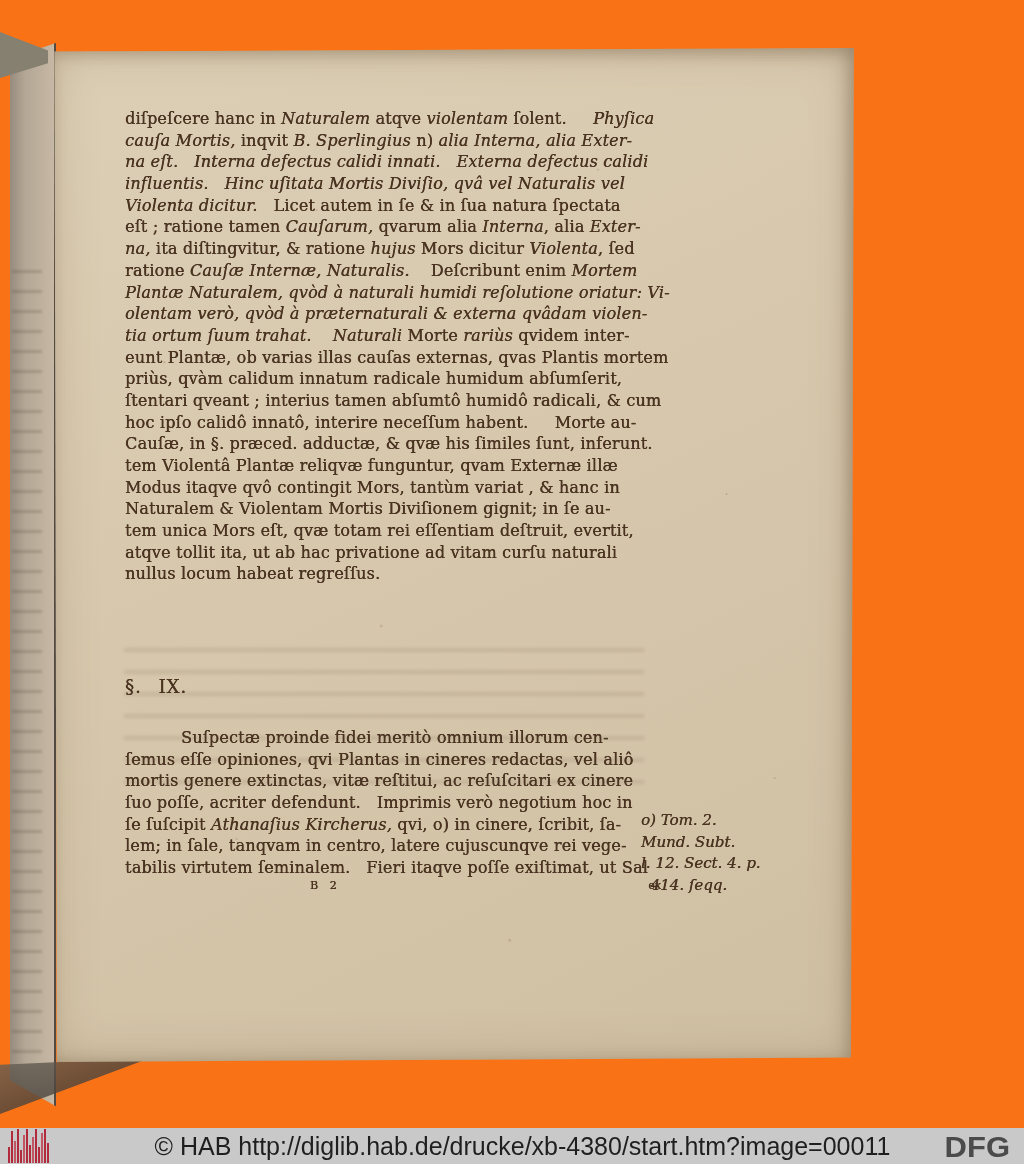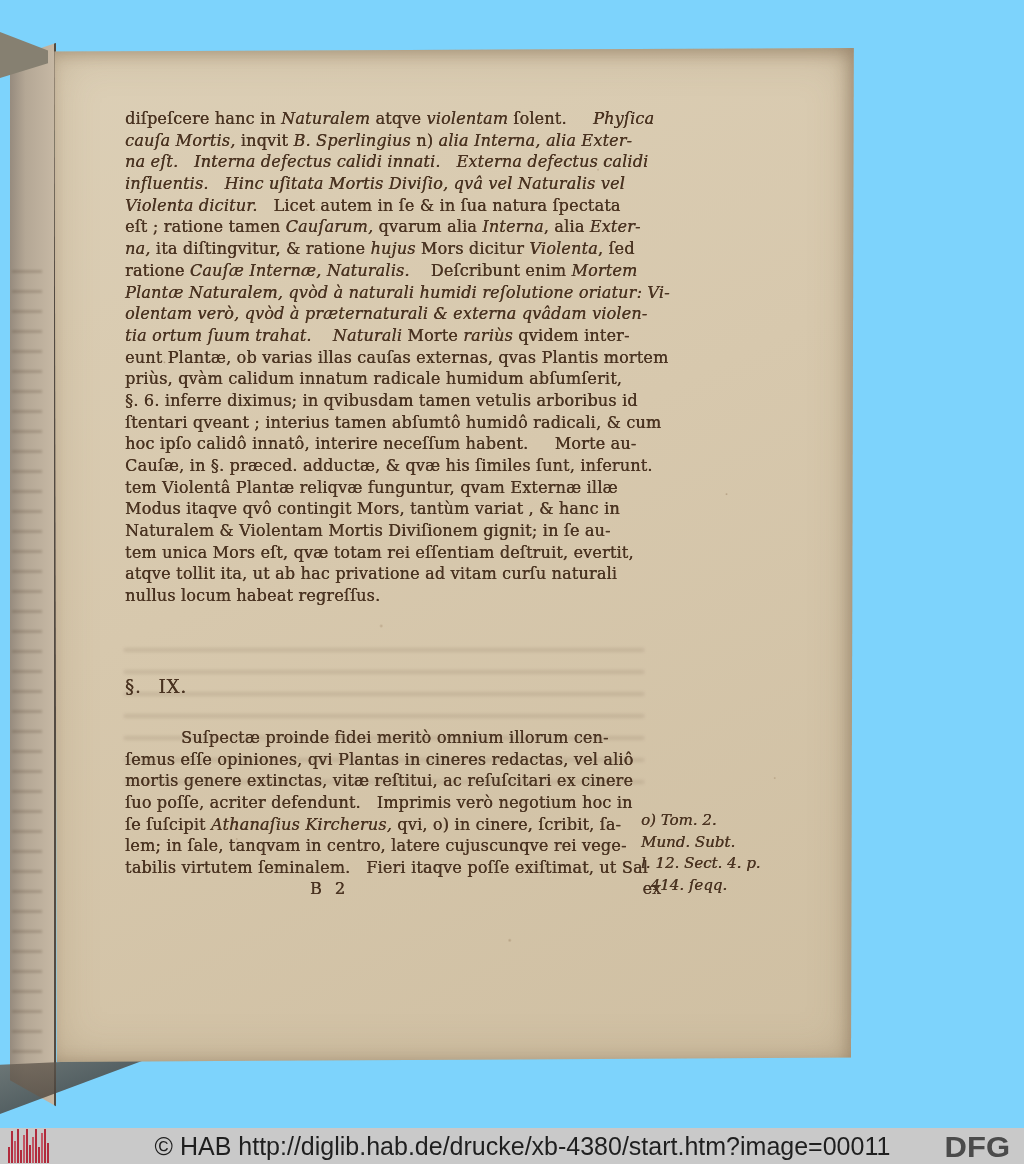--- a/index.html
+++ b/index.html
@@ -1,18 +1,18 @@
 <!DOCTYPE html>
 <html><head>
 <meta charset="utf-8">
 <style>
   html,body { margin:0; padding:0; background:#000; }
   .stage {
     position:relative; width:1024px; height:1164px; overflow:hidden;
-    background:#7dd3fc;
+    background:#f97316;
     font-family:"DejaVu Serif", serif;
   }
 
   
   .prev-edge {
     position:absolute; left:10px; top:30px; width:44px; height:1085px;
     background:linear-gradient(to right, #968b7e 0%, #b4a795 35%, #c6b8a4 100%);
     clip-path:polygon(0 2.6%, 100% 1.2%, 100% 99.2%, 0 96.8%);
     border-right:2px solid rgba(25,20,15,.55);
   }
@@ -85,21 +85,21 @@
   .margin-note .tline { white-space:pre; }
   .mn1 { left:591px; top:81px; }
   .mn2 { left:589px; top:762px; }
 
   .heading {
     position:absolute; left:73px; top:628px; width:522px;
     font-size:18px; word-spacing:10px; letter-spacing:1px;
     text-shadow:.3px 0 0 currentColor;
   }
   .sigrow { position:absolute; left:73px; top:831px; width:522px; height:22px;
-    font-size:16px; text-shadow:.3px 0 0 currentColor; }
+    font-size:11px; text-shadow:.3px 0 0 currentColor; }
   .sig { position:absolute; left:185px; letter-spacing:4px; }
   .catch { position:absolute; right:-14px; }
 
   
   .footer {
     position:absolute; left:0; top:1128px; width:1024px; height:36px;
     background:#c9c9c9; font-family:"Liberation Sans", sans-serif;
   }
   .attribution {
     position:absolute; left:0; right:0; top:4px; text-align:center;
@@ -139,21 +139,20 @@
         <div class="tline"><span class="it">influentis.   Hinc uſitata Mortis Diviſio, qvâ vel Naturalis vel</span></div>
         <div class="tline"><span class="it">Violenta dicitur.</span><span>   Licet autem in ſe &amp; in ſua natura ſpectata</span></div>
         <div class="tline"><span>eſt ; ratione tamen </span><span class="it">Cauſarum,</span><span> qvarum alia </span><span class="it">Interna</span><span>, alia </span><span class="it">Exter-</span></div>
         <div class="tline"><span class="it">na,</span><span> ita diſtingvitur, &amp; ratione </span><span class="it">hujus</span><span> Mors dicitur </span><span class="it">Violenta</span><span>, ſed</span></div>
         <div class="tline"><span>ratione </span><span class="it">Cauſæ Internæ, Naturalis.</span><span>    Deſcribunt enim </span><span class="it">Mortem</span></div>
         <div class="tline"><span class="it">Plantæ Naturalem, qvòd à naturali humidi reſolutione oriatur: Vi-</span></div>
         <div class="tline"><span class="it">olentam verò, qvòd à præternaturali &amp; externa qvâdam violen-</span></div>
         <div class="tline"><span class="it">tia ortum ſuum trahat.</span><span>    </span><span class="it">Naturali</span><span> Morte </span><span class="it">rariùs</span><span> qvidem inter-</span></div>
         <div class="tline">eunt Plantæ, ob varias illas cauſas externas, qvas Plantis mortem</div>
         <div class="tline">priùs, qvàm calidum innatum radicale humidum abſumſerit,</div>
-        <div class="tline">§. 6. inferre diximus; in qvibusdam tamen vetulis arboribus id</div>
         <div class="tline">ſtentari qveant ; interius tamen abſumtô humidô radicali, &amp; cum</div>
         <div class="tline">hoc ipſo calidô innatô, interire neceſſum habent.     Morte au-</div>
         <div class="tline">Cauſæ, in §. præced. adductæ, &amp; qvæ his ſimiles ſunt, inferunt.</div>
         <div class="tline">tem Violentâ Plantæ reliqvæ funguntur, qvam Externæ illæ</div>
         <div class="tline">Modus itaqve qvô contingit Mors, tantùm variat , &amp; hanc in</div>
         <div class="tline">Naturalem &amp; Violentam Mortis Diviſionem gignit; in ſe au-</div>
         <div class="tline">tem unica Mors eſt, qvæ totam rei eſſentiam deſtruit, evertit,</div>
         <div class="tline">atqve tollit ita, ut ab hac privatione ad vitam curſu naturali</div>
         <div class="tline">nullus locum habeat regreſſus.</div>
       </div>

